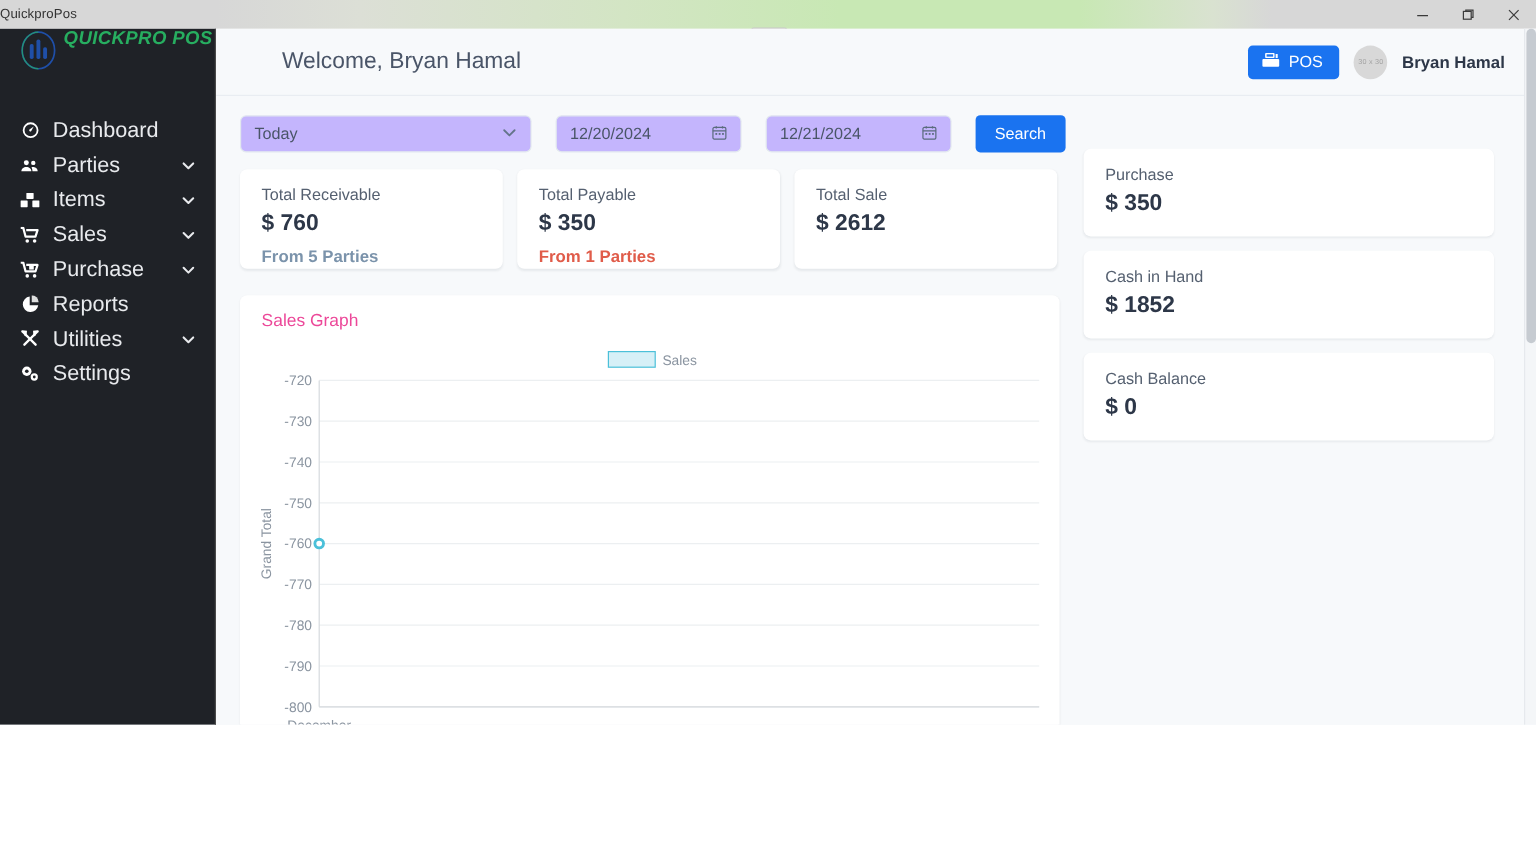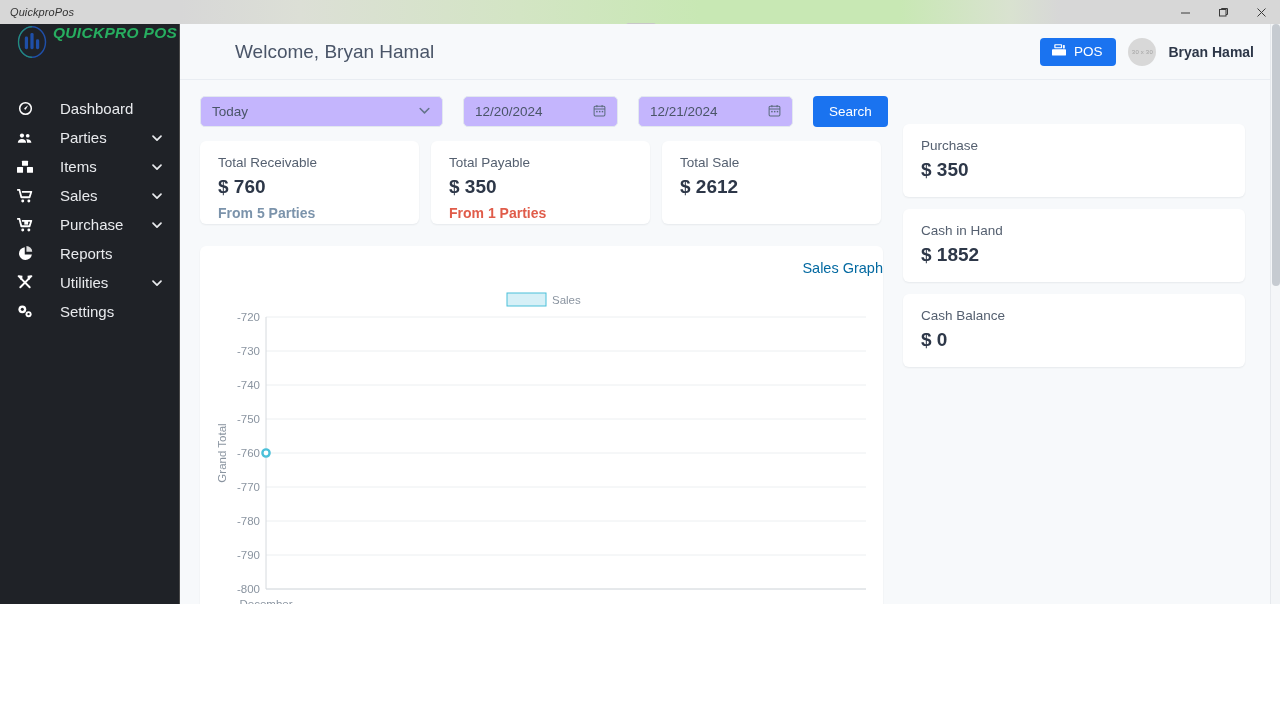--- a/index.html
+++ b/index.html
@@ -23,22 +23,22 @@
     position: absolute; left: 0; top: 0;
     width: 1280px; height: 24px;
     background: linear-gradient(to right,
        #d7d7d7 0px, #d7d7d7 180px,
        #dcdfd6 300px, #d3e5c4 520px,
        #c8e8b4 700px, #c8e8b4 900px,
        #d9e2d0 1010px, #d7d7d7 1060px, #d7d7d7 1280px);
     display: flex; align-items: center;
   }
   .titlebar-text {
-    font-size: 11px; color: #333; margin-left: 10px;
-    letter-spacing: .1px; white-space: nowrap; font-style: italic;
+    font-size: 11px; color: #333; 
+    letter-spacing: .1px; white-space: nowrap;
   }
   .win-controls {
     position: absolute; right: 0; top: 0; height: 24px;
     display: flex; align-items: center;
   }
   .win-btn {
     width: 38px; height: 24px;
     display: flex; align-items: center; justify-content: center;
     color: #3a3a3a; font-size: 12px; line-height: 1;
   }
@@ -71,21 +71,21 @@
   }
   .brand-mark { width: 36px; height: 36px; flex: none; }
   .brand-text {
     font-size: 15.5px; font-weight: bold; color: #27ae60;
     letter-spacing: .3px; white-space: nowrap;
   }
   .nav { margin-top: 8px; }
   .nav-item {
     height: 29px; display: flex; align-items: center;
     padding: 0 16px 0 16px; color: #e8eaed;
-    font-size: 15px; gap: 26px; cursor: pointer;
+    font-size: 18px; gap: 10px; cursor: pointer;
   }
   .nav-icon {
     width: 18px; flex: none; display: flex;
     align-items: center; justify-content: center; color: #ffffff;
   }
   .nav-label { flex: 1; white-space: nowrap; }
   .nav-caret { flex: none; color: #e8eaed; display: flex; }
 
   
   .main {
@@ -149,23 +149,22 @@
   .sub-red  { color: #e05c4a; }
 
   
   .chart-card {
     position: absolute; left: 20px; top: 222px;
     width: 683px; height: 380px;
     background: #fff; border-radius: 6px;
     box-shadow: 0 1px 2px rgba(16,24,40,.07);
   }
   .chart-title {
-    font-size: 14.5px; color: #0369a1;
+    font-size: 14.5px; color: #ec4899;
     padding: 14px 0 0 18px;
-    text-align: right;
   }
   .chart-svg { display: block; }
 
   
   .right-col {
     position: absolute; left: 723px; top: 100px; width: 342px;
   }
   .side-card {
     background: #fff; border-radius: 6px;
     box-shadow: 0 1px 2px rgba(16,24,40,.07);

